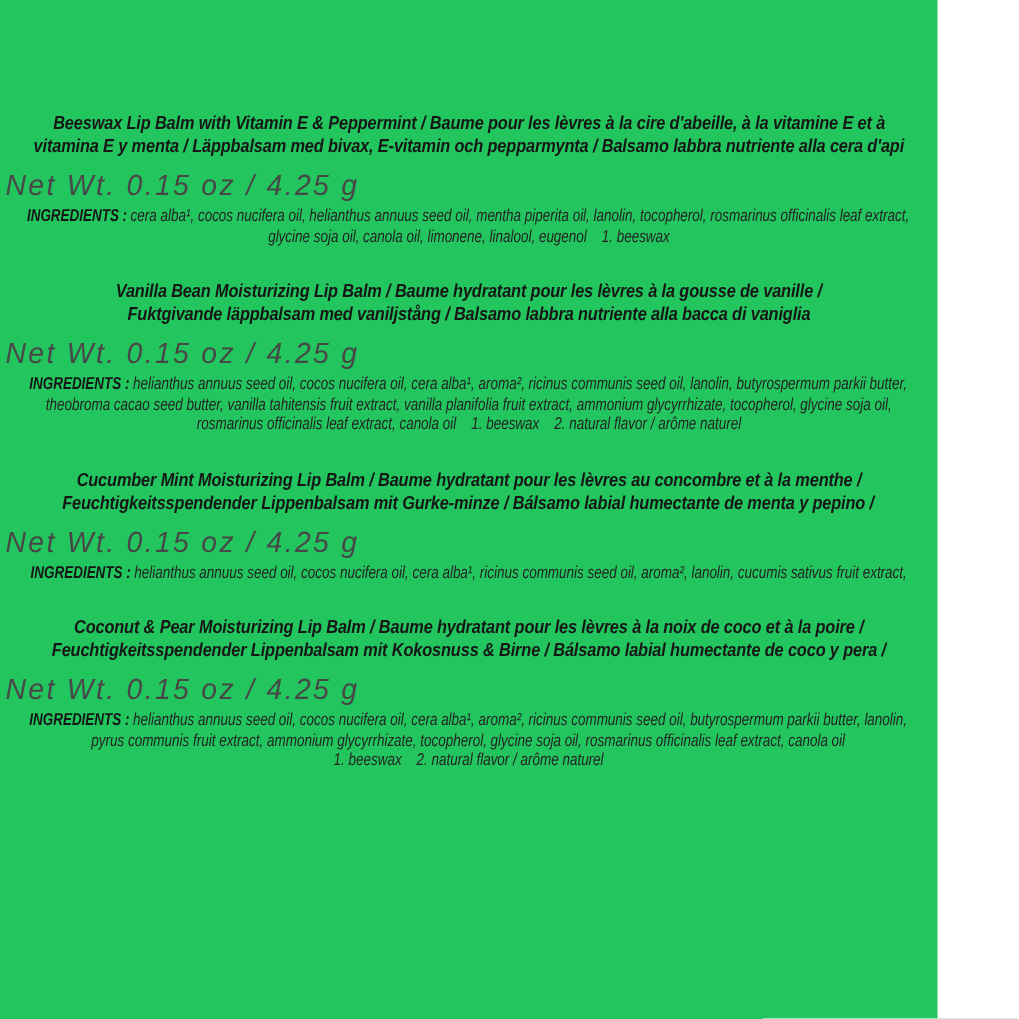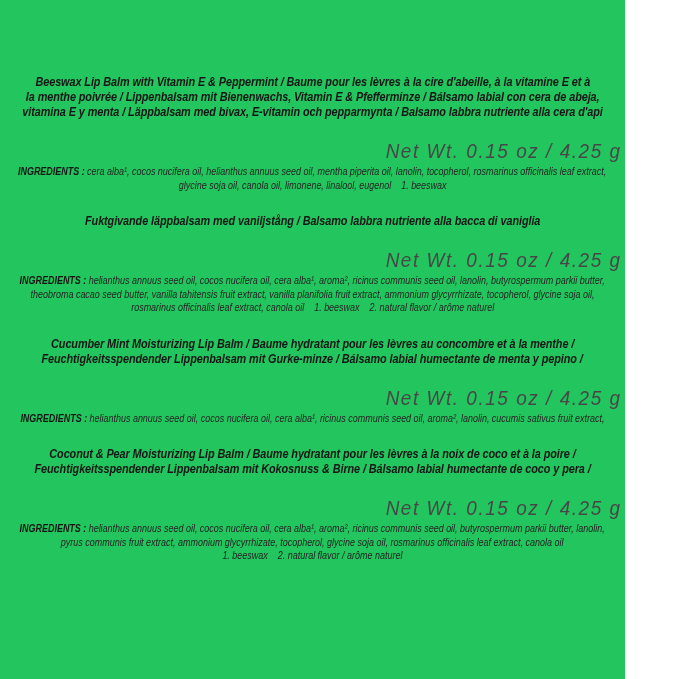--- a/index.html
+++ b/index.html
@@ -19,22 +19,22 @@
   .sq.t {
     font-weight: bold;
     font-size: 12.5px;
     line-height: 15px;
     color: #161616;
     letter-spacing: -0.1px;
     transform: scaleX(0.87);
   }
   .net-row {
     display: flex;
-    justify-content: flex-end;
-    margin: 20px 0 3px 0;
+    justify-content: flex-start;
+    margin: 8px 0 3px 0;
   }
   .sq.n {
     font-weight: 300;
     font-size: 19.5px;
     line-height: 22px;
     letter-spacing: 1.6px;
     color: #474747;
     transform: scaleX(0.97);
   }
   .sq.i {
@@ -51,41 +51,41 @@
 
 <div class="page">
   <div class="sheet">
 
     <section class="product">
       <div class="title">
         <div class="line">
             <span class="sq t">Beeswax Lip Balm with Vitamin E &amp; Peppermint / Baume pour les lèvres à la cire d'abeille, à la vitamine E et à</span>
           </div>
         <div class="line">
-            <span class="sq t">la menthe poivrée / Lippenbalsam mit Bienenwachs, Vitamin E &amp; Pfefferminze / Bálsamo labial con cera de abeja,</span>
-          </div>
-        <div class="line">
             <span class="sq t">vitamina E y menta / Läppbalsam med bivax, E-vitamin och pepparmynta / Balsamo labbra nutriente alla cera d'api</span>
           </div>
       </div>
       <div class="net-row">
         <span class="sq n">Net Wt. 0.15 oz / 4.25 g</span>
       </div>
       <div class="ingredients">
         <div class="line">
             <span class="sq i"><b class="ilabel">INGREDIENTS :</b><span>cera alba¹, cocos nucifera oil, helianthus annuus seed oil, mentha piperita oil, lanolin, tocopherol, rosmarinus officinalis leaf extract,</span></span>
           </div>
         <div class="line">
             <span class="sq i">glycine soja oil, canola oil, limonene, linalool, eugenol    1. beeswax</span>
           </div>
       </div>
     </section>
 
     <section class="product">
       <div class="title">
+        <div class="line">
+            <span class="sq t">Vanilla Bean Moisturizing Lip Balm / Baume hydratant pour les lèvres à la gousse de vanille /</span>
+          </div>
         <div class="line">
             <span class="sq t">Fuktgivande läppbalsam med vaniljstång / Balsamo labbra nutriente alla bacca di vaniglia</span>
           </div>
       </div>
       <div class="net-row">
         <span class="sq n">Net Wt. 0.15 oz / 4.25 g</span>
       </div>
       <div class="ingredients">
         <div class="line">
             <span class="sq i"><b class="ilabel">INGREDIENTS :</b><span>helianthus annuus seed oil, cocos nucifera oil, cera alba¹, aroma², ricinus communis seed oil, lanolin, butyrospermum parkii butter,</span></span>

